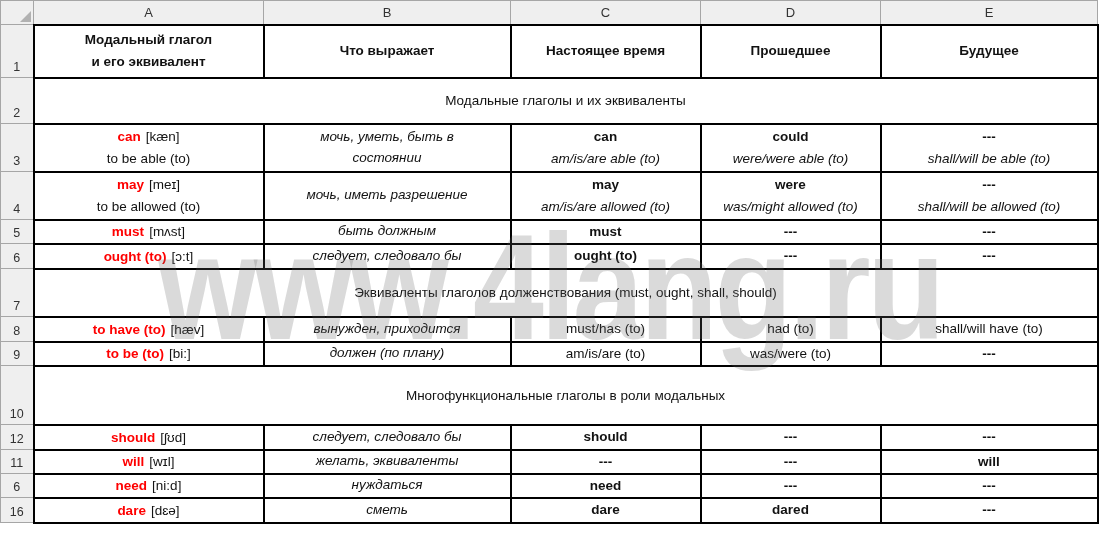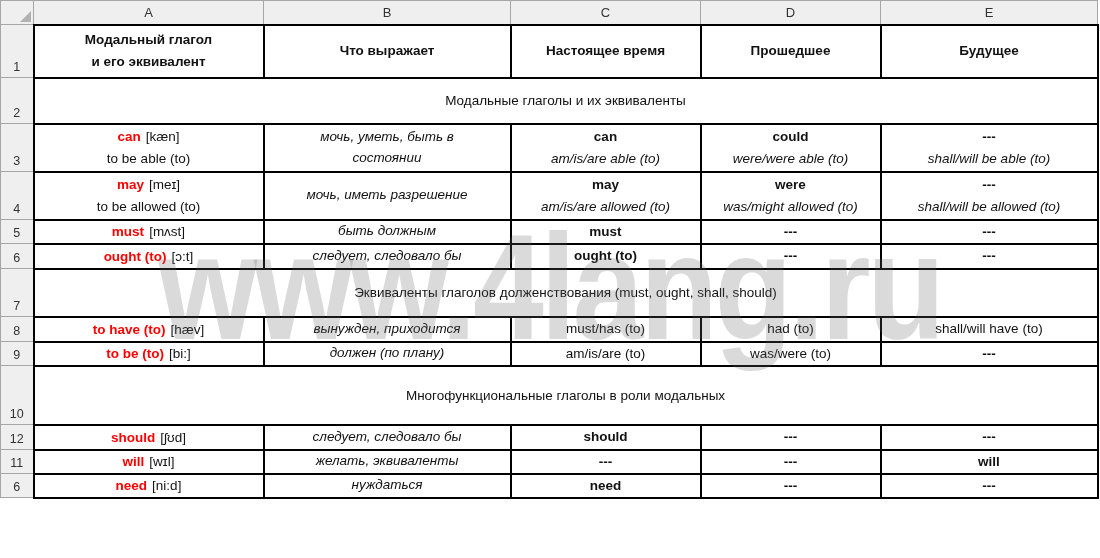--- a/index.html
+++ b/index.html
@@ -261,17 +261,25 @@
 
     <tr class="rh24">
       <td class="rowhead">6</td>
       <td class="cell"><span class="verb">need</span><span class="ipa">[ni:d]</span></td>
       <td class="cell"><span class="meaning">нуждаться</span></td>
       <td class="cell"><span class="main">need</span></td>
       <td class="cell"><span class="main">---</span></td>
       <td class="cell"><span class="main">---</span></td>
     </tr>
 
+    <tr class="rh25">
+      <td class="rowhead">16</td>
+      <td class="cell"><span class="verb">dare</span><span class="ipa">[dɛə]</span></td>
+      <td class="cell"><span class="meaning">сметь</span></td>
+      <td class="cell"><span class="main">dare</span></td>
+      <td class="cell"><span class="main">dared</span></td>
+      <td class="cell"><span class="main">---</span></td>
+    </tr>
   </tbody>
     </table>
 
   <div class="watermark">www.4lang.ru</div>
 </div>
 
 </body></html>

